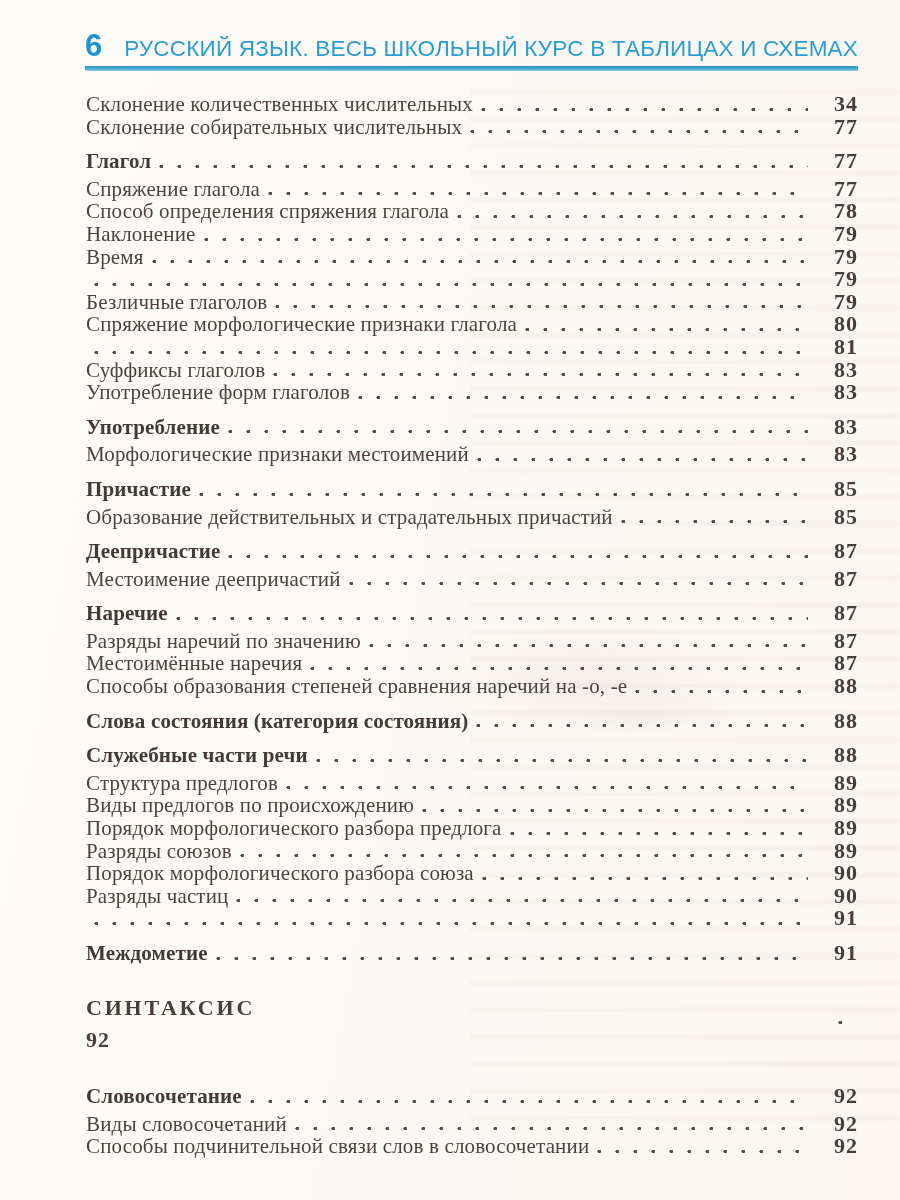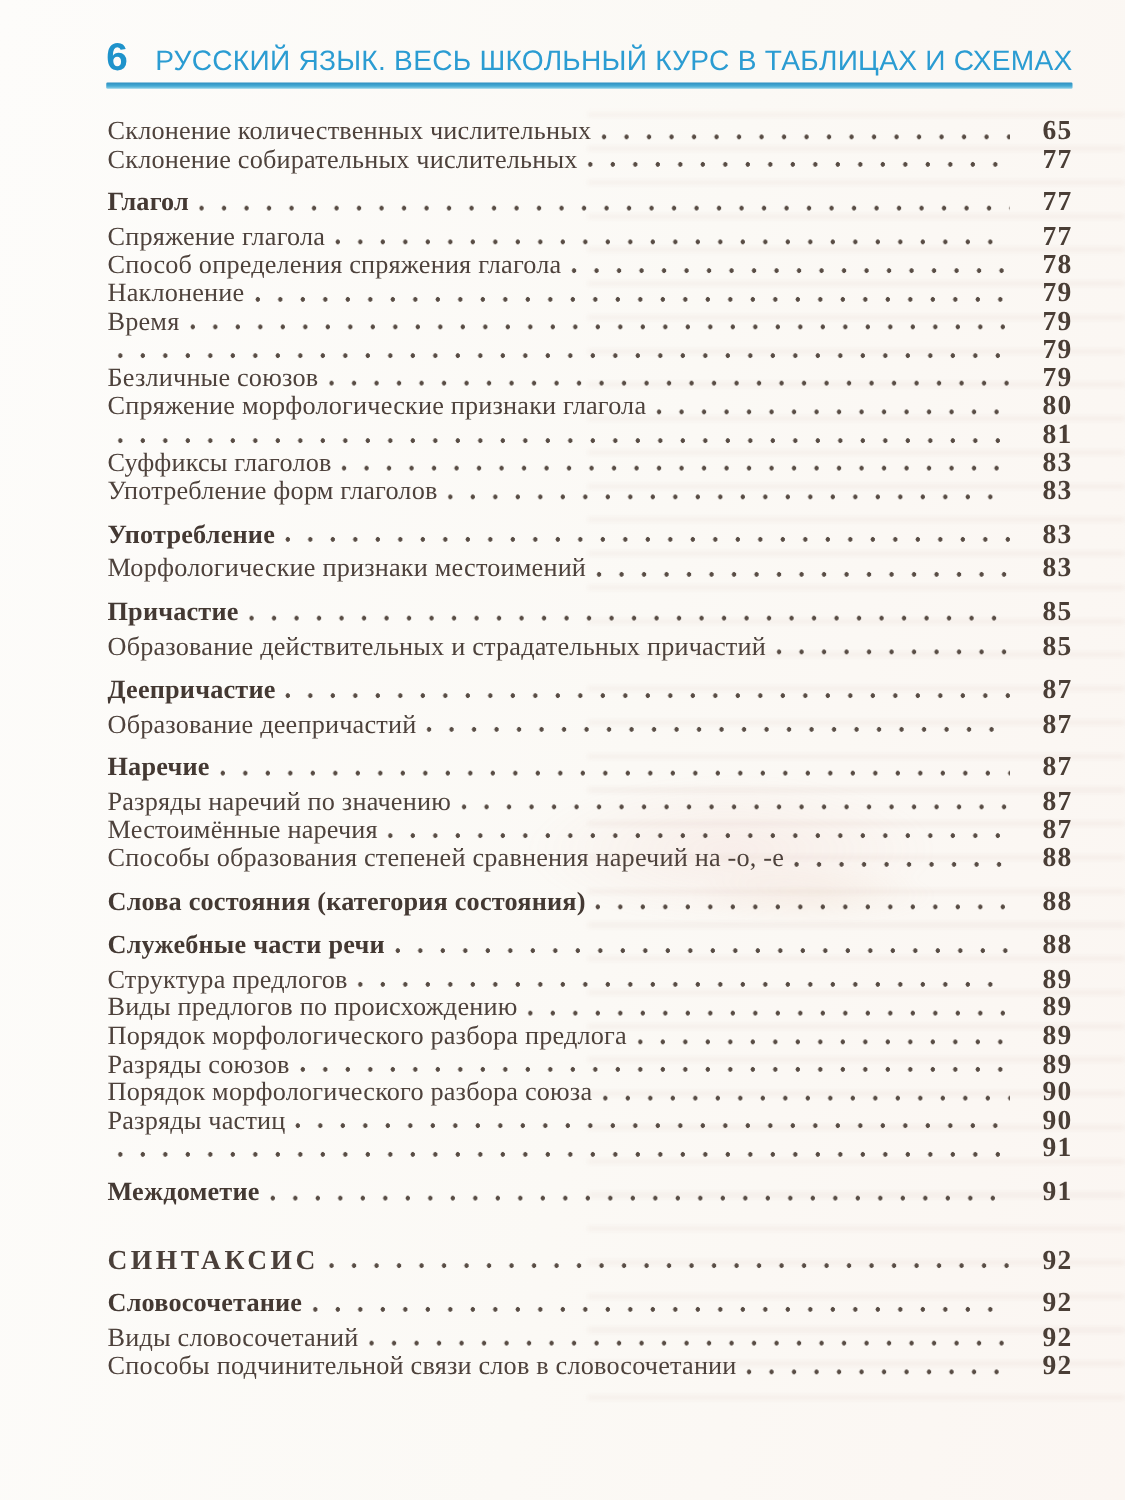--- a/index.html
+++ b/index.html
@@ -73,40 +73,40 @@
     font-size: 22px; font-weight: bold; color: #4a3e36;
     letter-spacing: 1px;
   }
   .s-bold .label { font-weight: bold; color: #443933; }
   .s-bold { margin-bottom: 5px; }
   .s-caps .label {
     font-weight: bold; font-size: 22px; letter-spacing: 2.8px; color: #4a3f39;
   }
   .s-caps { margin-bottom: 9px; }
   .g-small { margin-top: 12px; }
-  .g-large { margin-top: 32px; }
+  .g-large { margin-top: 32px; flex-direction: column; }
 </style>
 </head>
 <body>
 
 <div class="page">
   <div class="ghost"></div>
   <div class="ghost2"></div>
 
   <div class="header">
     <span class="pagenum">6</span>
     <span class="running-title">РУССКИЙ ЯЗЫК. ВЕСЬ ШКОЛЬНЫЙ КУРС В ТАБЛИЦАХ И СХЕМАХ</span>
   </div>
   <div class="rule"></div>
 
   <div class="toc" id="toc">
       <div class="row s-normal g-none">
     <span class="label">Склонение количественных числительных</span>
     <span class="leader"></span>
-    <span class="pg">65</span>
+    <span class="pg">34</span>
   </div>
       <div class="row s-normal g-none">
     <span class="label">Склонение собирательных числительных</span>
     <span class="leader"></span>
     <span class="pg">77</span>
   </div>
       <div class="row s-bold g-small">
     <span class="label">Глагол</span>
     <span class="leader"></span>
     <span class="pg">77</span>
@@ -129,21 +129,21 @@
       <div class="row s-normal g-none">
     <span class="label">Время</span>
     <span class="leader"></span>
     <span class="pg">79</span>
   </div>
       <div class="row s-normal g-none">
     <span class="leader"></span>
     <span class="pg">79</span>
   </div>
       <div class="row s-normal g-none">
-    <span class="label">Безличные союзов</span>
+    <span class="label">Безличные глаголов</span>
     <span class="leader"></span>
     <span class="pg">79</span>
   </div>
       <div class="row s-normal g-none">
     <span class="label">Спряжение морфологические признаки глагола</span>
     <span class="leader"></span>
     <span class="pg">80</span>
   </div>
       <div class="row s-normal g-none">
     <span class="leader"></span>
@@ -178,21 +178,21 @@
     <span class="label">Образование действительных и страдательных причастий</span>
     <span class="leader"></span>
     <span class="pg">85</span>
   </div>
       <div class="row s-bold g-small">
     <span class="label">Деепричастие</span>
     <span class="leader"></span>
     <span class="pg">87</span>
   </div>
       <div class="row s-normal g-none">
-    <span class="label">Образование деепричастий</span>
+    <span class="label">Местоимение деепричастий</span>
     <span class="leader"></span>
     <span class="pg">87</span>
   </div>
       <div class="row s-bold g-small">
     <span class="label">Наречие</span>
     <span class="leader"></span>
     <span class="pg">87</span>
   </div>
       <div class="row s-normal g-none">
     <span class="label">Разряды наречий по значению</span>

